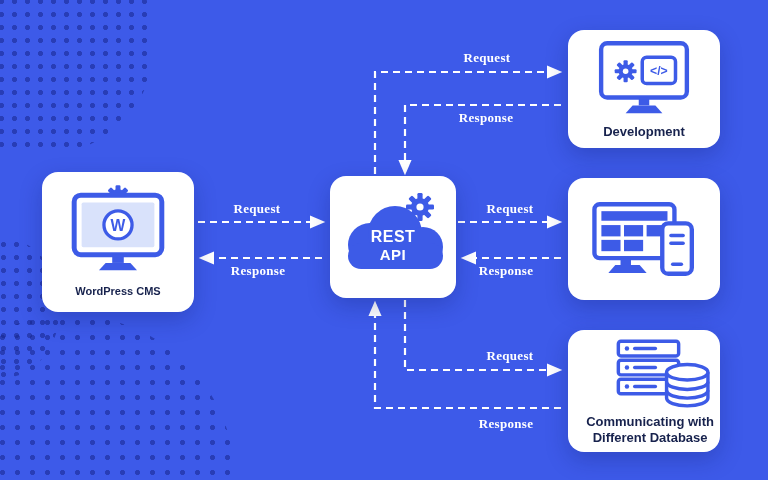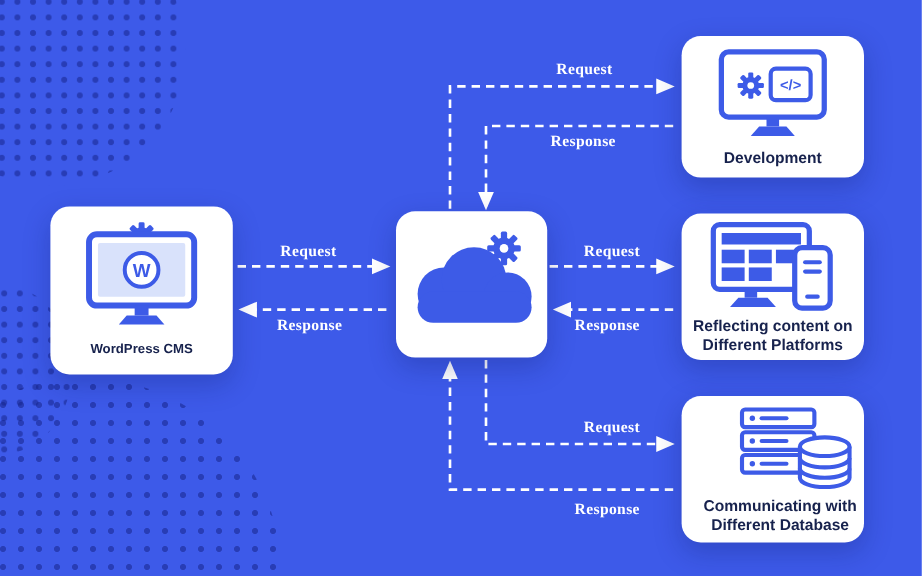--- a/index.html
+++ b/index.html
@@ -120,20 +120,22 @@
           <circle r="3.6" fill="#FFFFFF"></circle>
         </g>
         <g fill="#3D5BE7">
           <circle cx="38" cy="58" r="22"></circle>
           <circle cx="63" cy="46" r="27"></circle>
           <circle cx="91" cy="60" r="20"></circle>
           <rect x="16" y="56" width="95" height="26" rx="13"></rect>
         </g>
       </svg>
       <div class="cloud-text">
+        <span class="l1">REST</span>
+        <span class="l2">API</span>
       </div>
     </div>
   </div>
 
   <div class="card" id="dev-card">
     <svg width="114" height="84" viewBox="0 0 130 96">
       <rect x="16" y="6" width="98" height="62" rx="7" fill="#FFFFFF" stroke="#3D5BE7" stroke-width="5"></rect>
       <g transform="translate(44,38)" fill="#3D5BE7">
         <rect x="-2.4" y="-12.5" width="4.8" height="6" rx="1.2"></rect>
         <rect x="-2.4" y="-12.5" width="4.8" height="6" rx="1.2" transform="rotate(45)"></rect>
@@ -167,24 +169,20 @@
       </g>
       <rect x="38" y="68" width="12" height="8" fill="#3D5BE7"></rect>
       <path d="M24 85 L68 85 L60 76 L32 76 Z" fill="#3D5BE7"></path>
       <rect x="86" y="28" width="34" height="58" rx="7" fill="#FFFFFF" stroke="#3D5BE7" stroke-width="5"></rect>
       <g fill="#3D5BE7">
         <rect x="94" y="40" width="18" height="4" rx="2"></rect>
         <rect x="94" y="49" width="18" height="4" rx="2"></rect>
         <rect x="96" y="73" width="14" height="4" rx="2"></rect>
       </g>
     </svg>
-    <div class="card-label">
-      <span>Reflecting content on</span><br>
-      <span>Different Platforms</span>
-    </div>
   </div>
 
   <div class="card" id="db-card">
     <svg width="112" height="76" viewBox="0 0 130 88">
       <g>
         <rect x="12" y="6" width="70" height="17" rx="3" fill="#FFFFFF" stroke="#3D5BE7" stroke-width="4"></rect>
         <circle cx="22" cy="14.5" r="2.6" fill="#3D5BE7"></circle>
         <rect x="29" y="12.5" width="28" height="4" rx="2" fill="#3D5BE7"></rect>
         <rect x="12" y="28" width="70" height="17" rx="3" fill="#FFFFFF" stroke="#3D5BE7" stroke-width="4"></rect>
         <circle cx="22" cy="36.5" r="2.6" fill="#3D5BE7"></circle>

